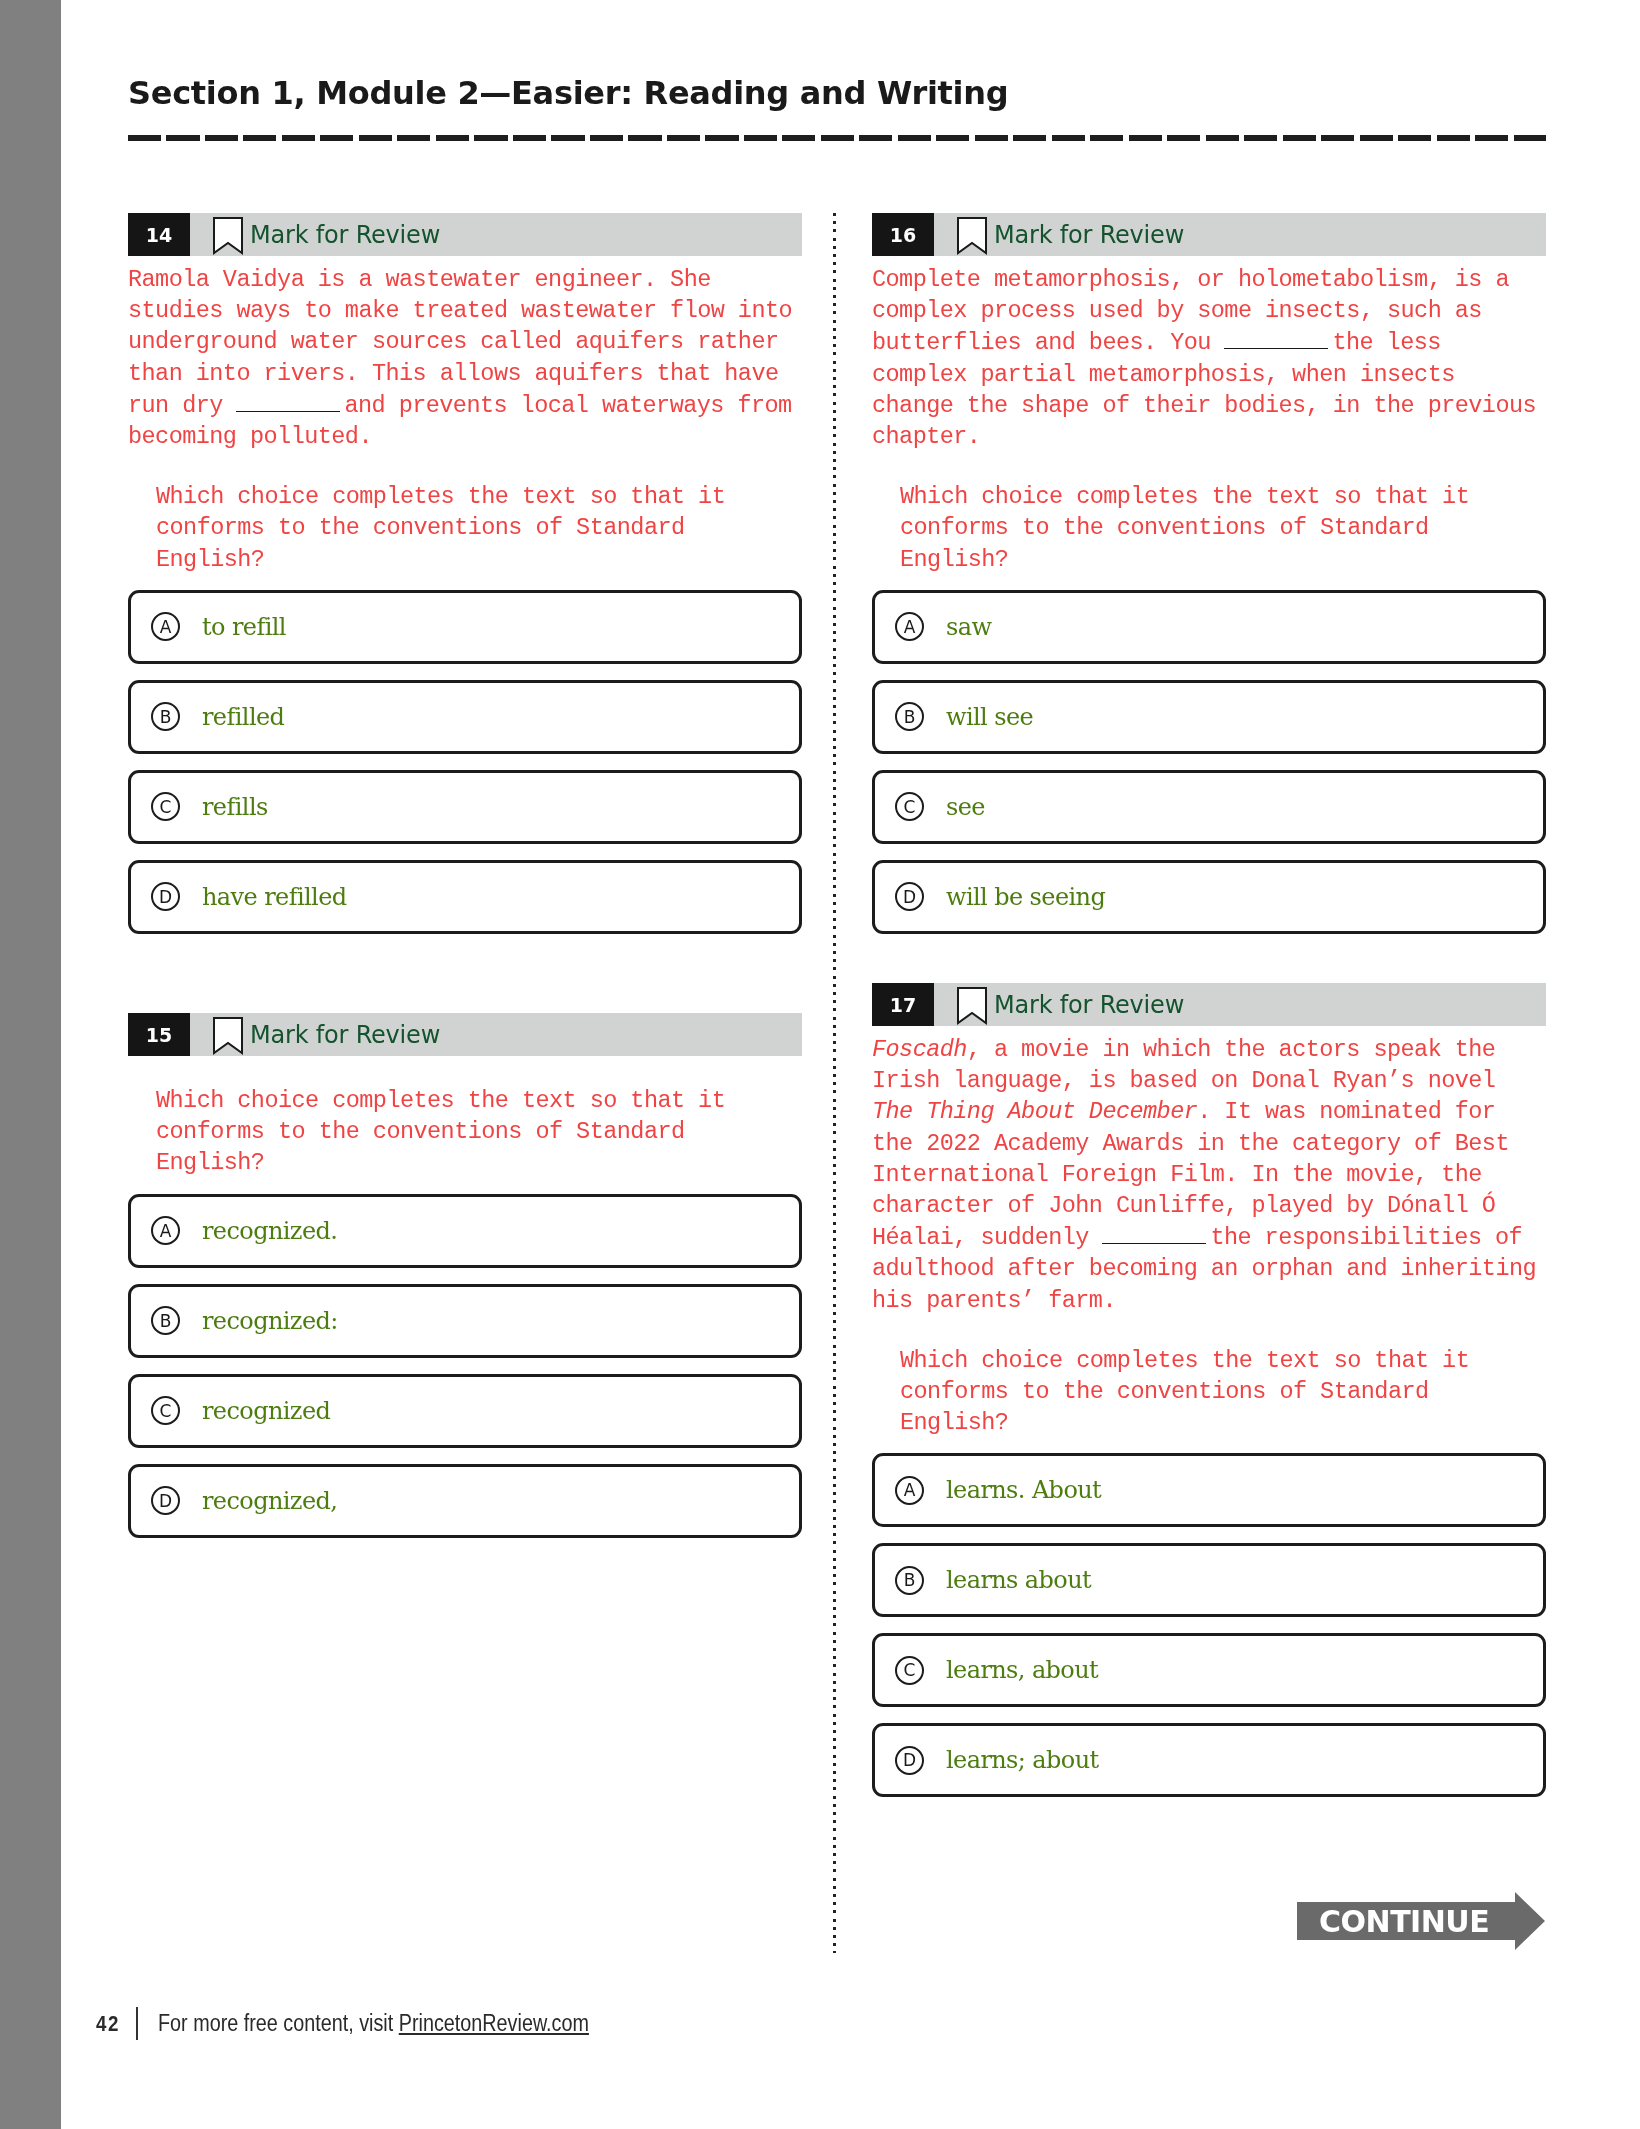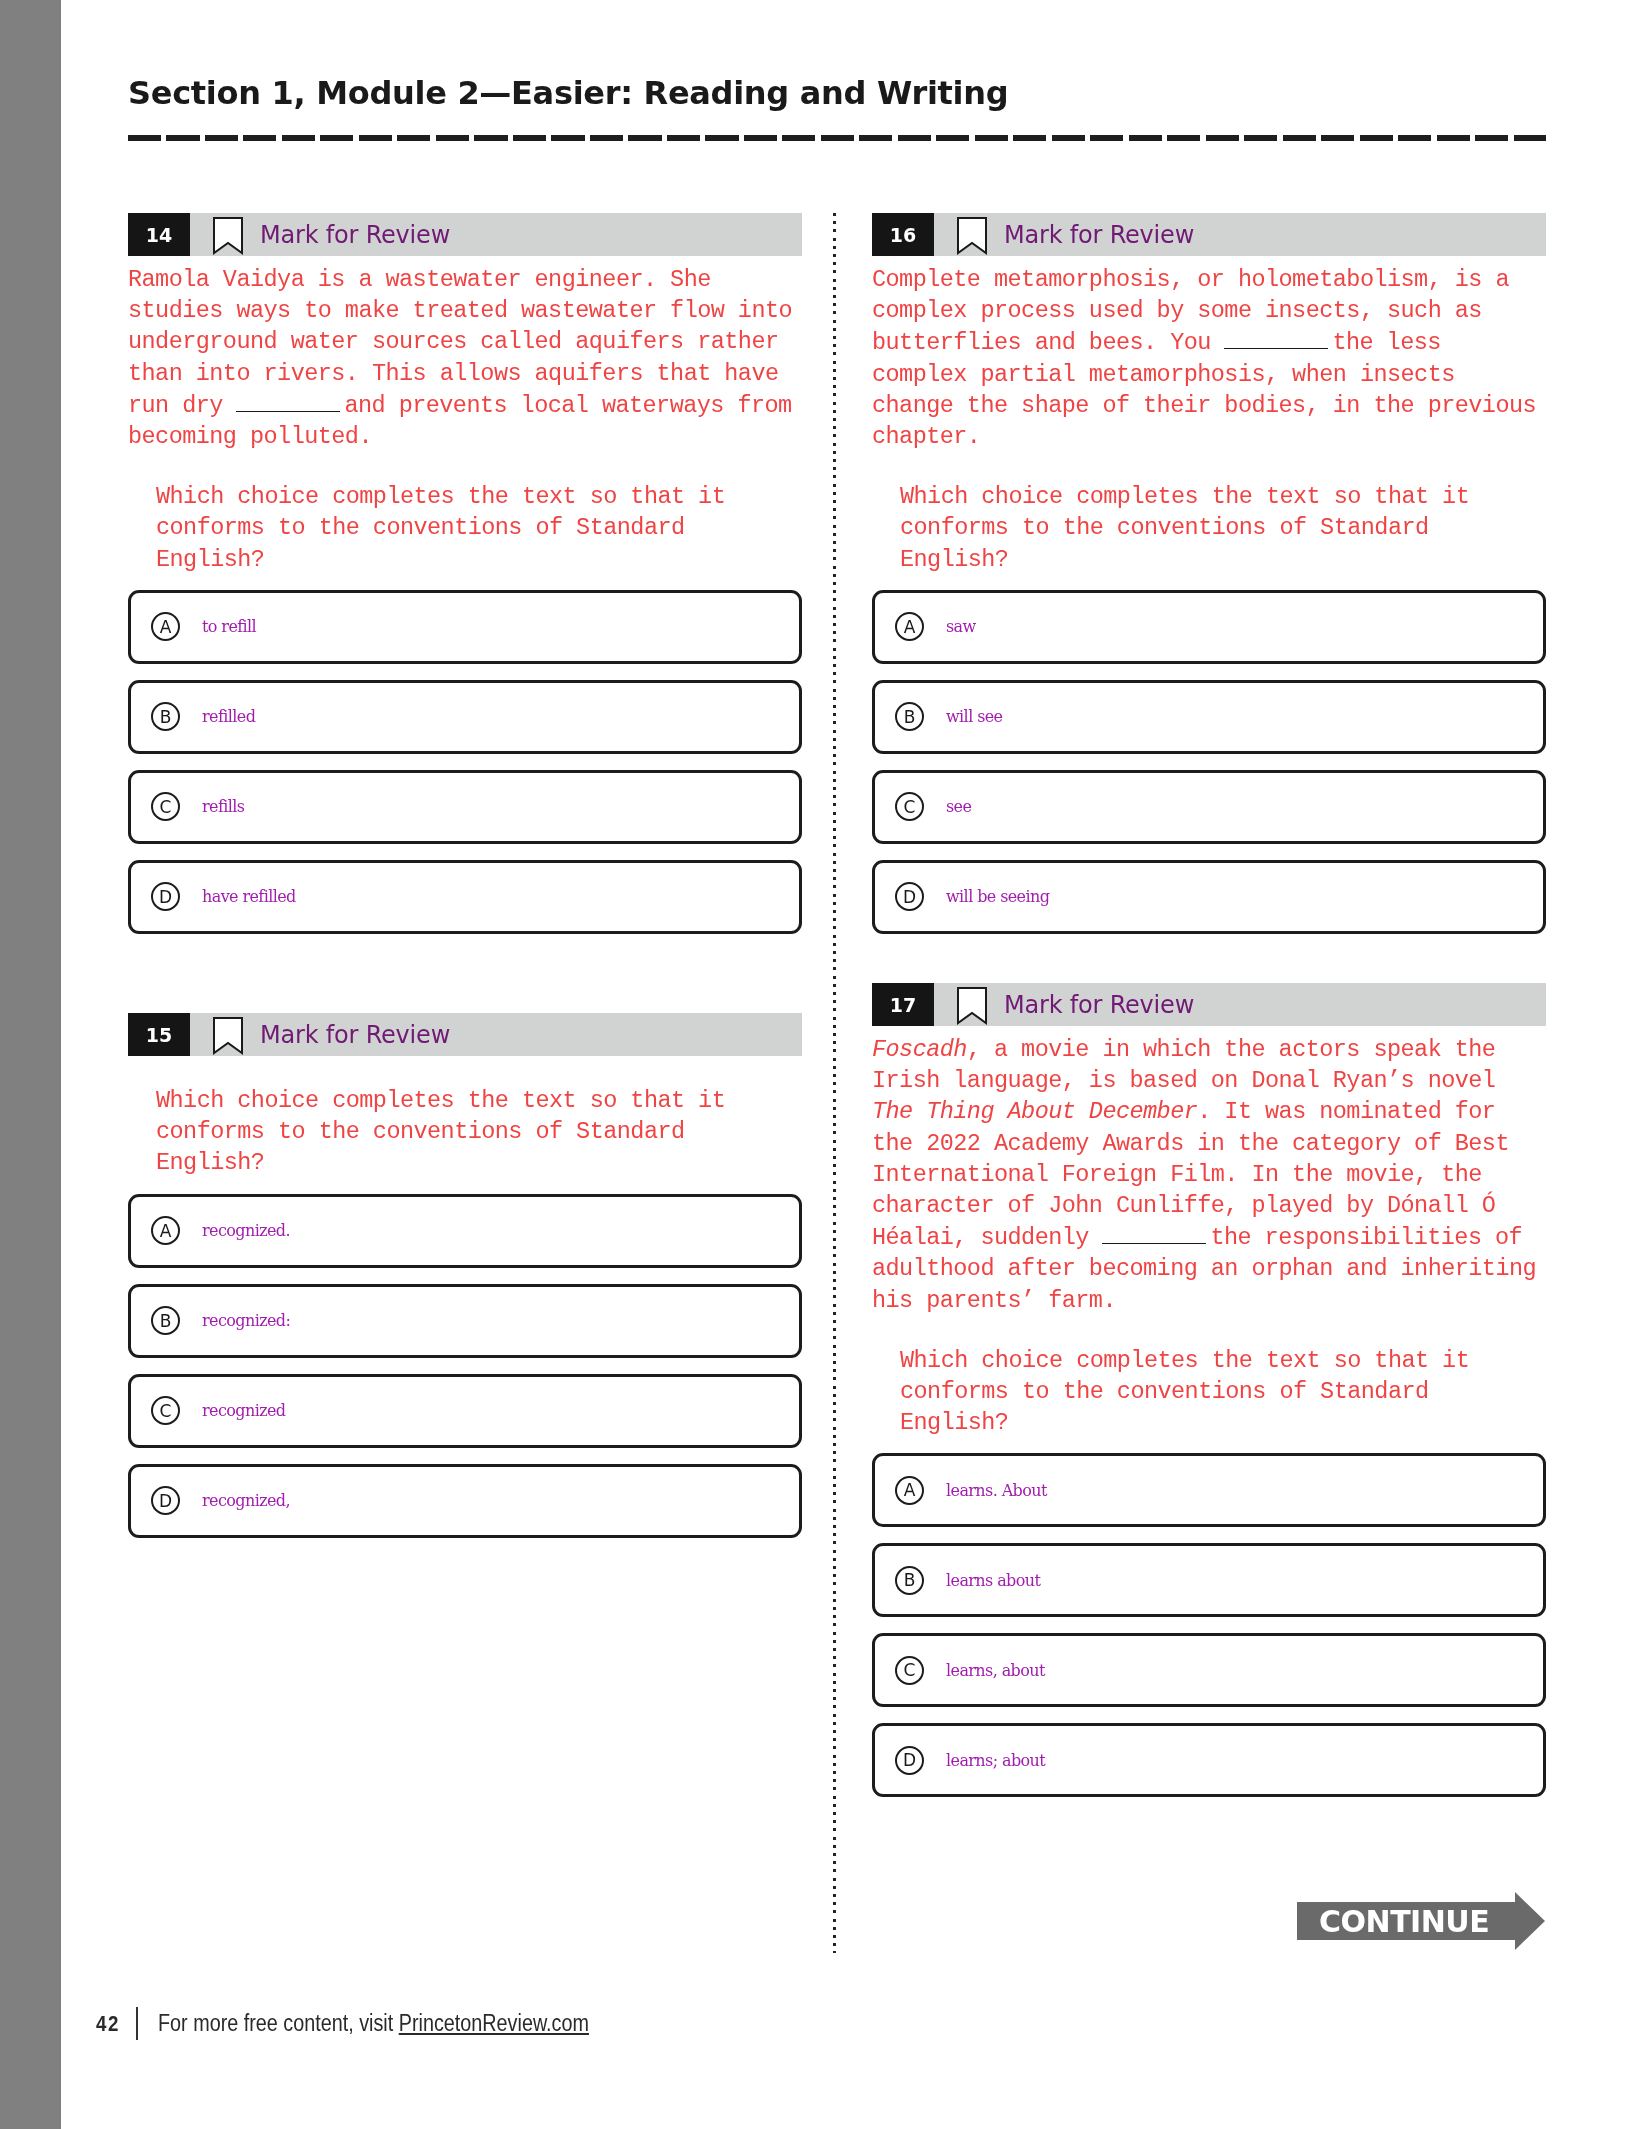--- a/index.html
+++ b/index.html
@@ -25,21 +25,21 @@
   .q-header {
     height: 43px; background: #d1d3d2; display: flex; align-items: center; position: relative;
   }
   .q-number {
     width: 62px; height: 43px; background: #151515; color: #fff;
     font-family: "DejaVu Sans", sans-serif; font-weight: bold; font-size: 19px;
     display: flex; align-items: center; justify-content: center;
   }
   .bookmark { margin-left: 22px; width: 32px; height: 40px; display: flex; align-items: flex-end; }
   .mark-label {
-    margin-left: 16px; font-family: "DejaVu Sans", sans-serif; font-size: 24px; color: #701a75;
+    margin-left: 6px; font-family: "DejaVu Sans", sans-serif; font-size: 24px; color: #14532d;
     letter-spacing: -0.2px;
   }
   .passage, .prompt {
     font-family: Liberation Mono, monospace; font-size: 23.5px; line-height: 31.2px; color: #ef4444;
     letter-spacing: -0.55px; margin: 0;
   }
   .passage { margin-top: 8px; }
   .prompt { margin-top: 29px; margin-left: 28px; }
   .passage .blank {
     display: inline-block; width: 104px; border-bottom: 1.5px solid #1a1a1a; height: 22px;
@@ -51,21 +51,21 @@
     box-sizing: border-box; height: 74px; border: 3px solid #1c1c1c; border-radius: 11px;
     display: flex; align-items: center; margin-bottom: 16px; cursor: pointer; background: #fff;
   }
   .choice-letter {
     width: 29px; height: 29px; border: 2.5px solid #1c1c1c; border-radius: 50%;
     box-sizing: border-box; margin-left: 20px;
     font-family: "DejaVu Sans", sans-serif; font-size: 17px; display: flex;
     align-items: center; justify-content: center; color: #1a1a1a;
   }
   .choice-text {
-    margin-left: 22px; font-family: "DejaVu Serif", serif; font-size: 16px; color: #a21caf;
+    margin-left: 22px; font-family: "DejaVu Serif", serif; font-size: 24px; color: #4d7c0f;
     letter-spacing: -0.6px;
   }
   .continue-btn {
     position: absolute; left: 1297px; top: 1892px; width: 248px; height: 58px; cursor: pointer; text-decoration: underline;
   }
   .continue-btn svg { position: absolute; left: 0; top: 0; }
   .continue-label {
     position: absolute; left: 22px; top: 12px; font-family: "DejaVu Sans", sans-serif; font-weight: bold;
     font-size: 30px; color: #ffffff; letter-spacing: -0.5px;
   }

